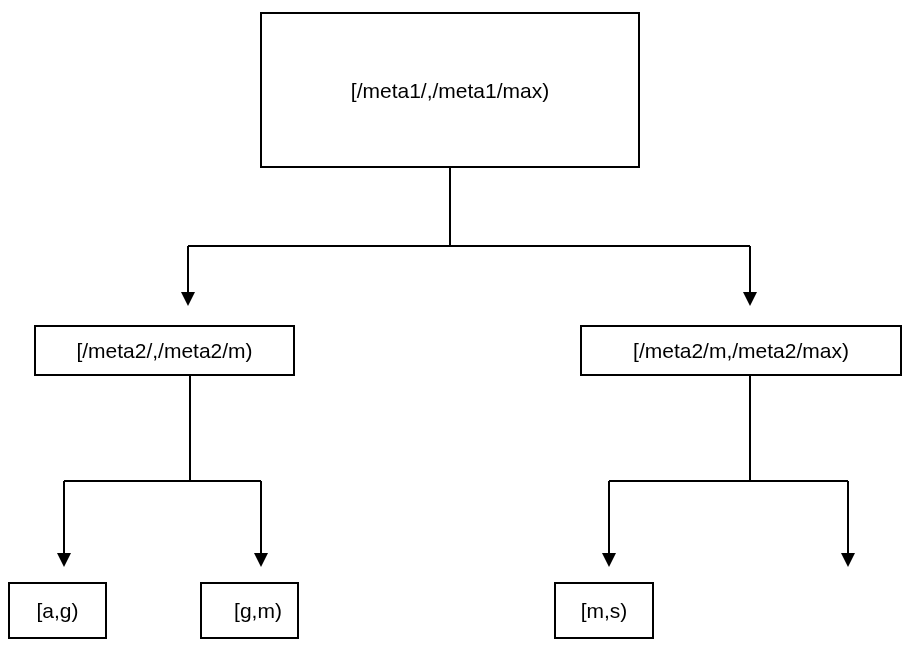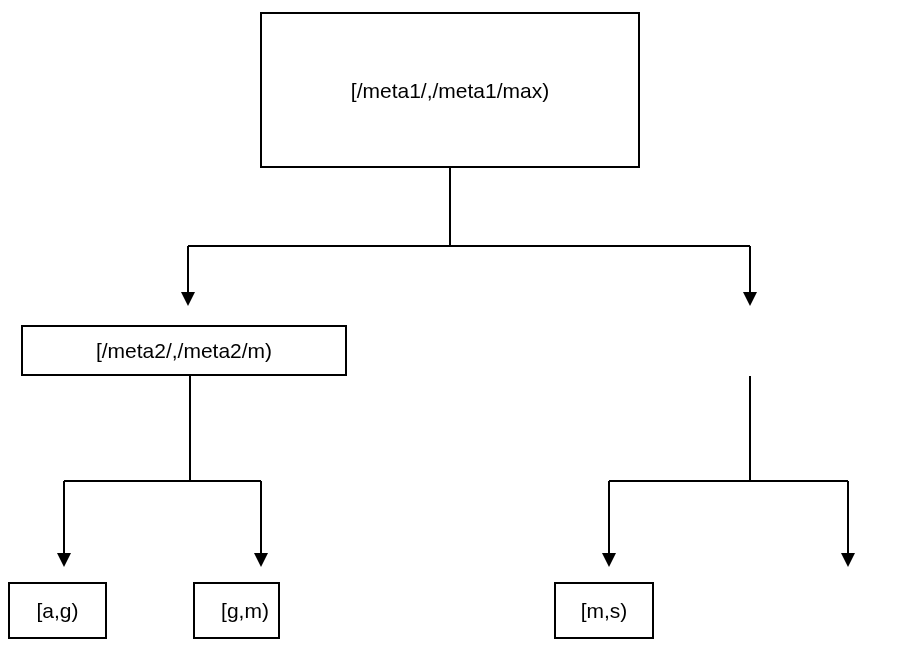--- a/index.html
+++ b/index.html
@@ -43,37 +43,37 @@
     color: #000000;
     white-space: pre;
   }
   .node-root {
     left: 260px;
     top: 12px;
     width: 380px;
     height: 156px;
   }
   .node-mid-left {
-    left: 21px;
+    left: 34px;
     top: 325px;
-    width: 326px;
+    width: 261px;
     height: 51px;
   }
   .node-mid-right {
     left: 580px;
     top: 325px;
     width: 322px;
     height: 51px;
   }
   .node-leaf {
     top: 582px;
     height: 57px;
   }
   .leaf-ag   { left: 8px;   width: 99px; }
-  .leaf-gm   { left: 193px; width: 87px; padding-left: 17px; }
+  .leaf-gm   { left: 200px; width: 99px; padding-left: 17px; }
   .leaf-ms   { left: 554px; width: 100px; }
   .leaf-smax { left: 777px; width: 122px; }
 </style>
 </head>
 <body>
 
 <div id="diagram-root">
 
   <svg id="tree-svg" viewBox="0 0 912 652" xmlns="http://www.w3.org/2000/svg">
     <g stroke="#000000" stroke-width="2" fill="none" shape-rendering="crispEdges">
@@ -107,20 +107,23 @@
   </svg>
 
   <div class="node-box node-root">
     <span class="node-label">[/meta1/,/meta1/max)</span>
   </div>
 
   <div class="node-box node-mid-left">
     <span class="node-label">[/meta2/,/meta2/m)</span>
   </div>
 
+  <div class="node-box node-mid-right">
+    <span class="node-label">[/meta2/m,/meta2/max)</span>
+  </div>
 
   <div class="node-box node-leaf leaf-ag">
     <span class="node-label">[a,g)</span>
   </div>
 
   <div class="node-box node-leaf leaf-gm">
     <span class="node-label">[g,m)</span>
   </div>
 
   <div class="node-box node-leaf leaf-ms">

